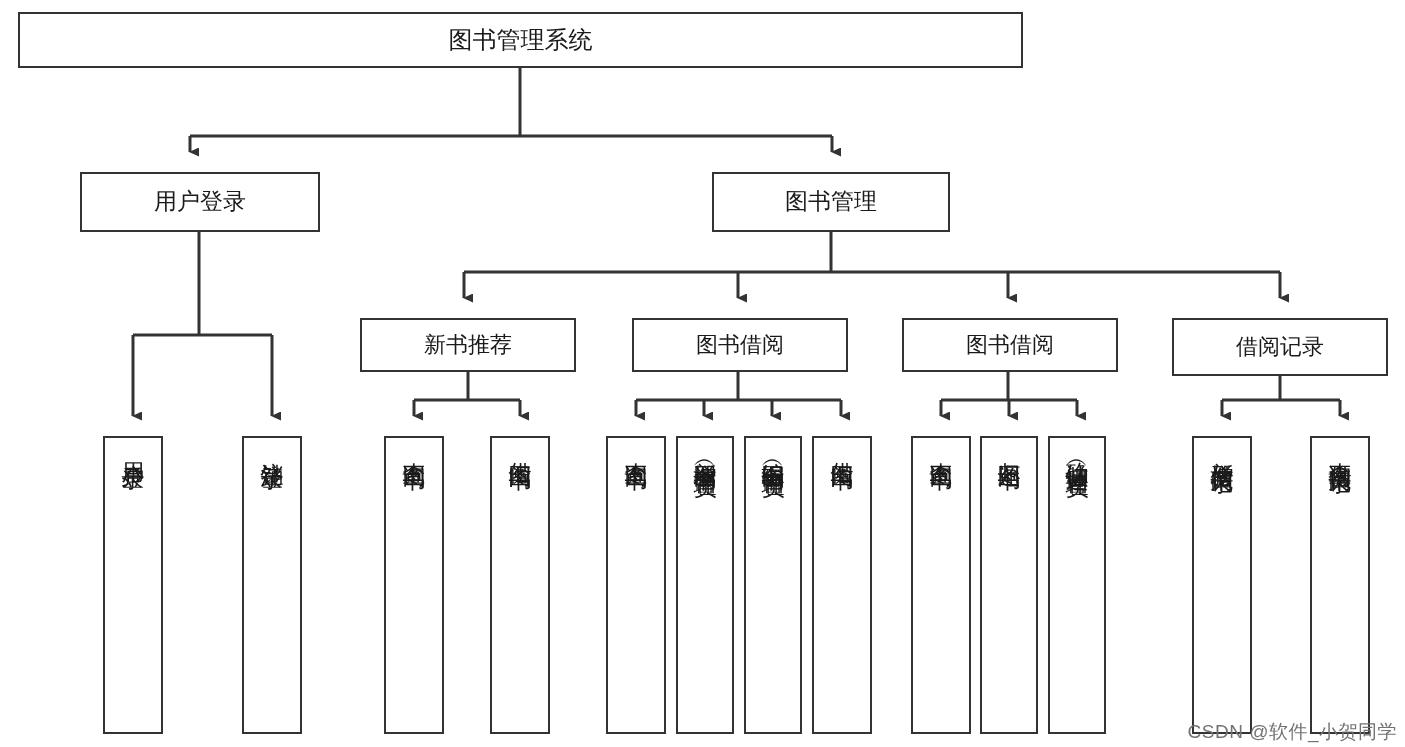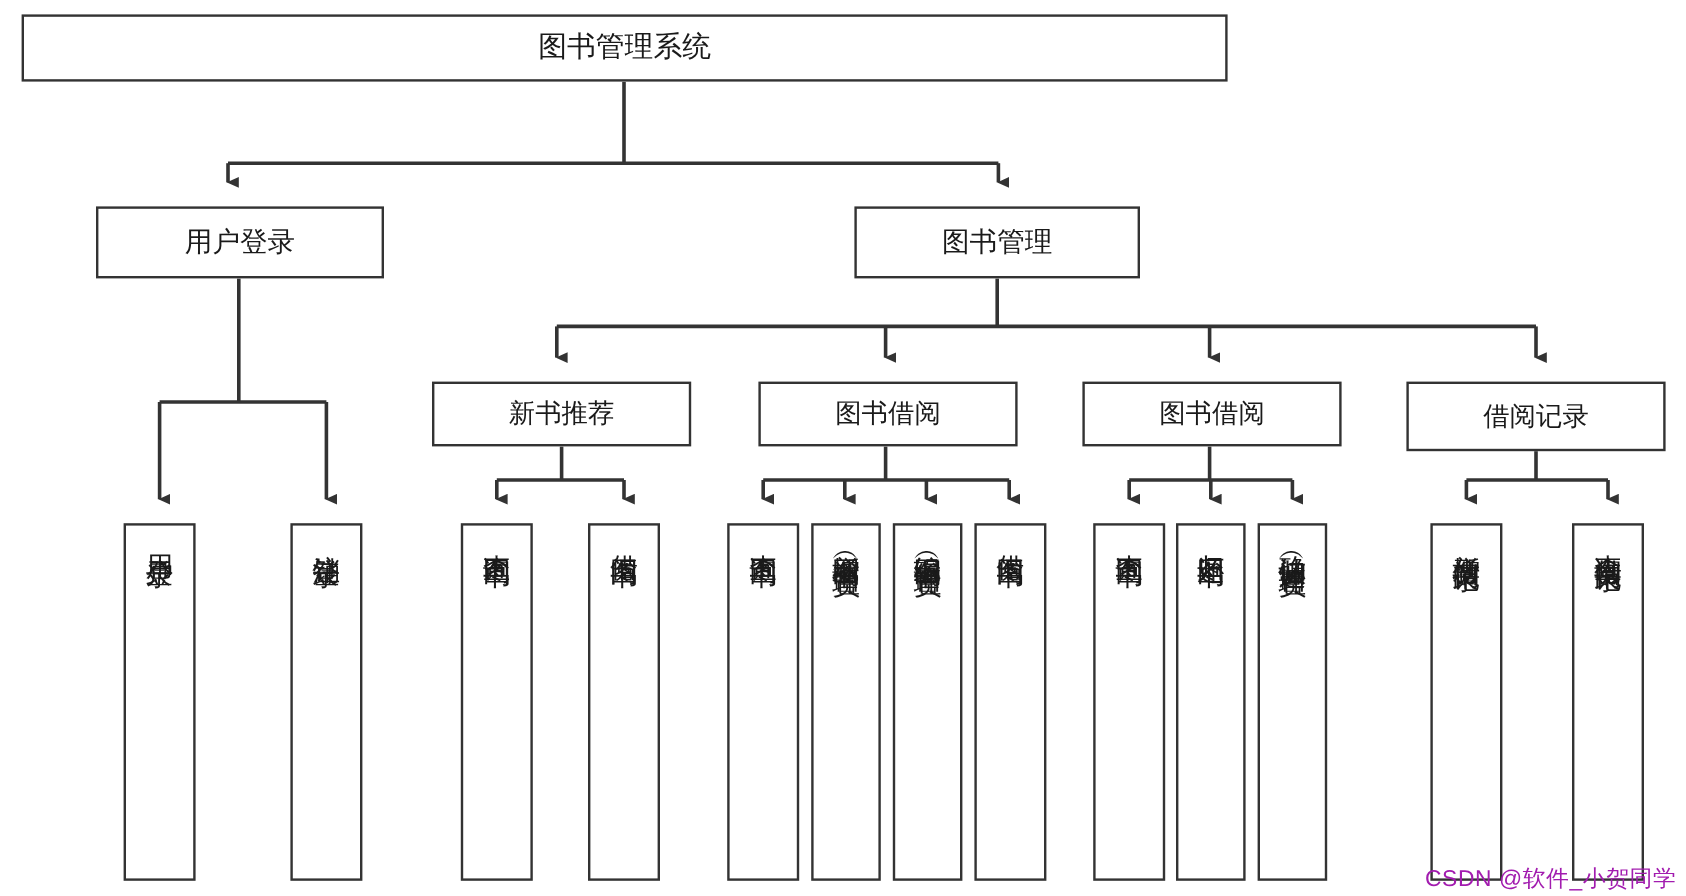--- a/index.html
+++ b/index.html
@@ -59,21 +59,21 @@
     font-size: 23px;
     letter-spacing: 2px;
     line-height: 1;
     white-space: nowrap;
   }
   #watermark {
     position: absolute;
     right: 8px;
     bottom: 2px;
     font-size: 19px;
-    color: #a21caf;
+    color: #737373;
     letter-spacing: 0.5px;
     z-index: 5;
     white-space: nowrap;
   }
 </style>
 </head>
 <body>
 
 <div id="diagram-root">
 

